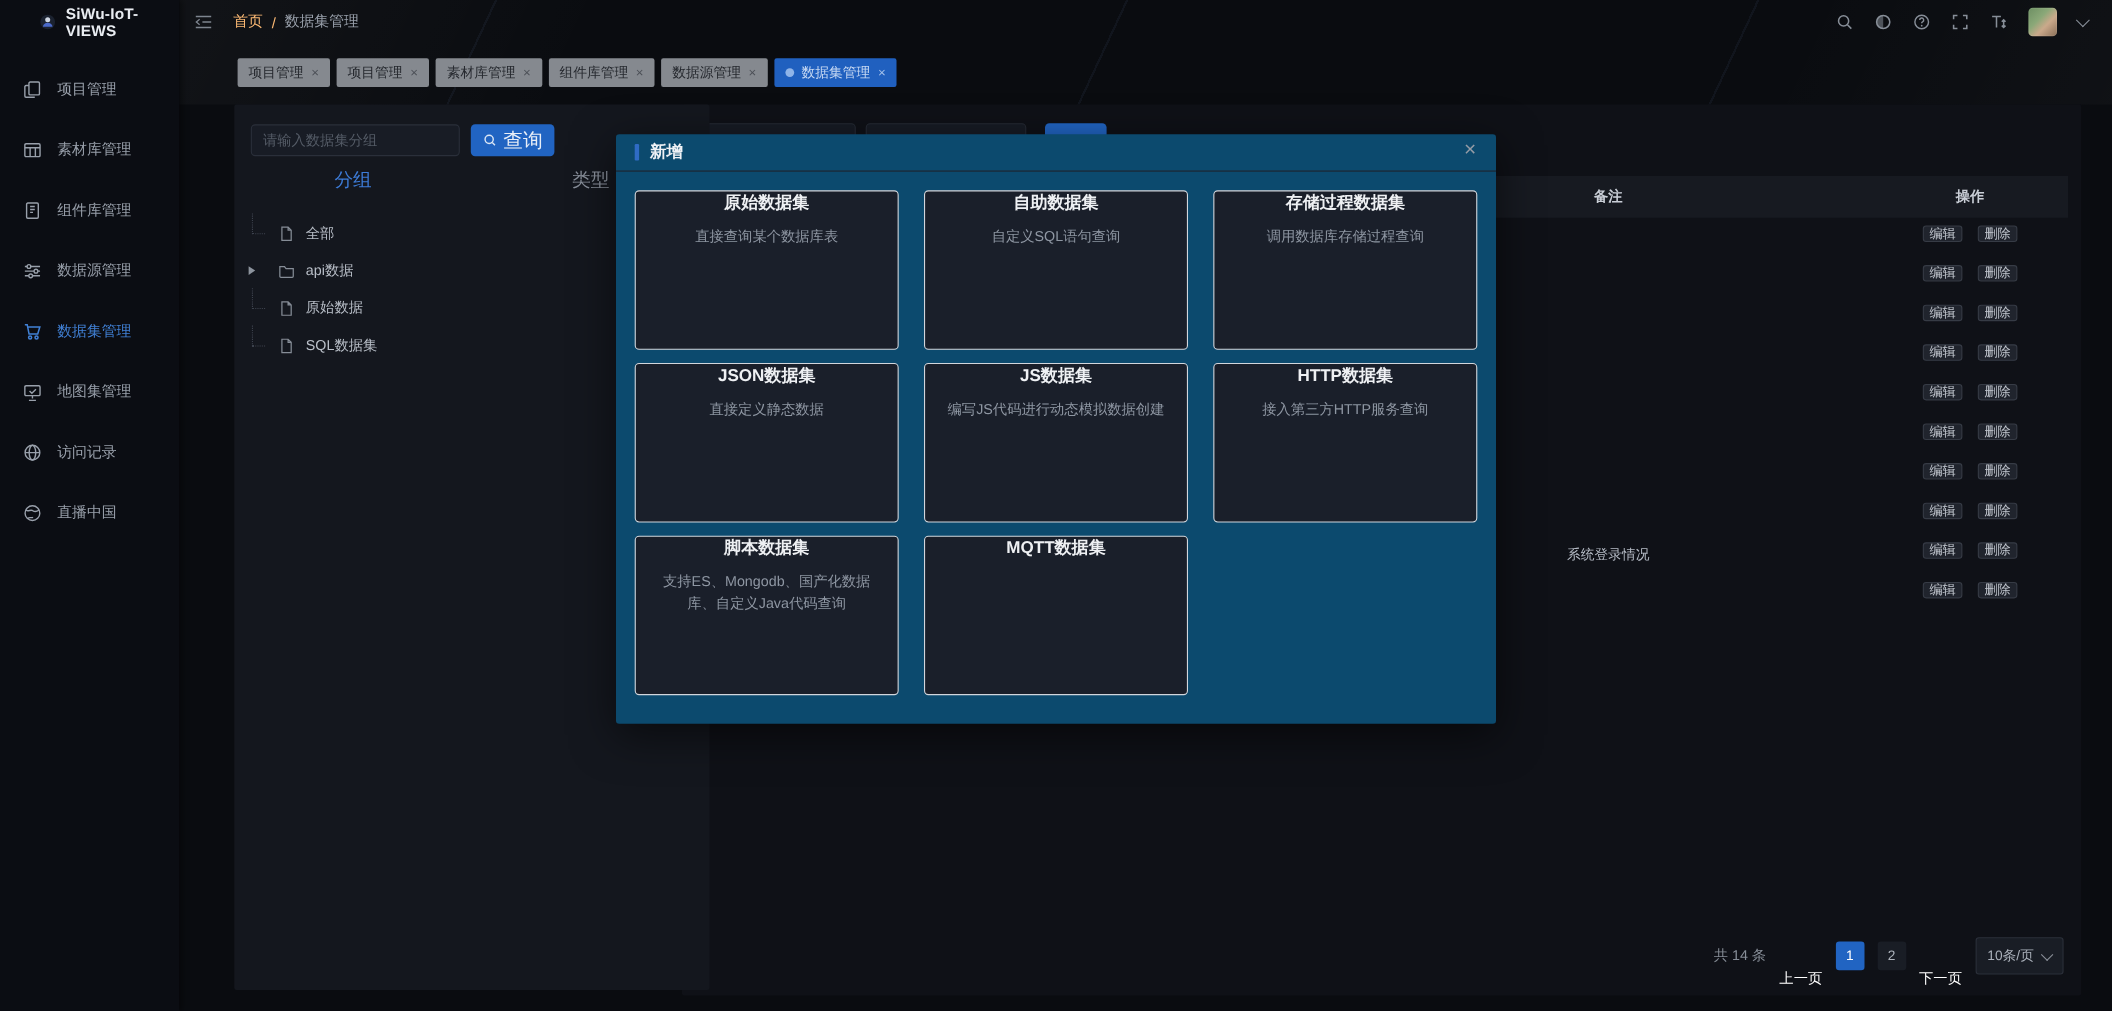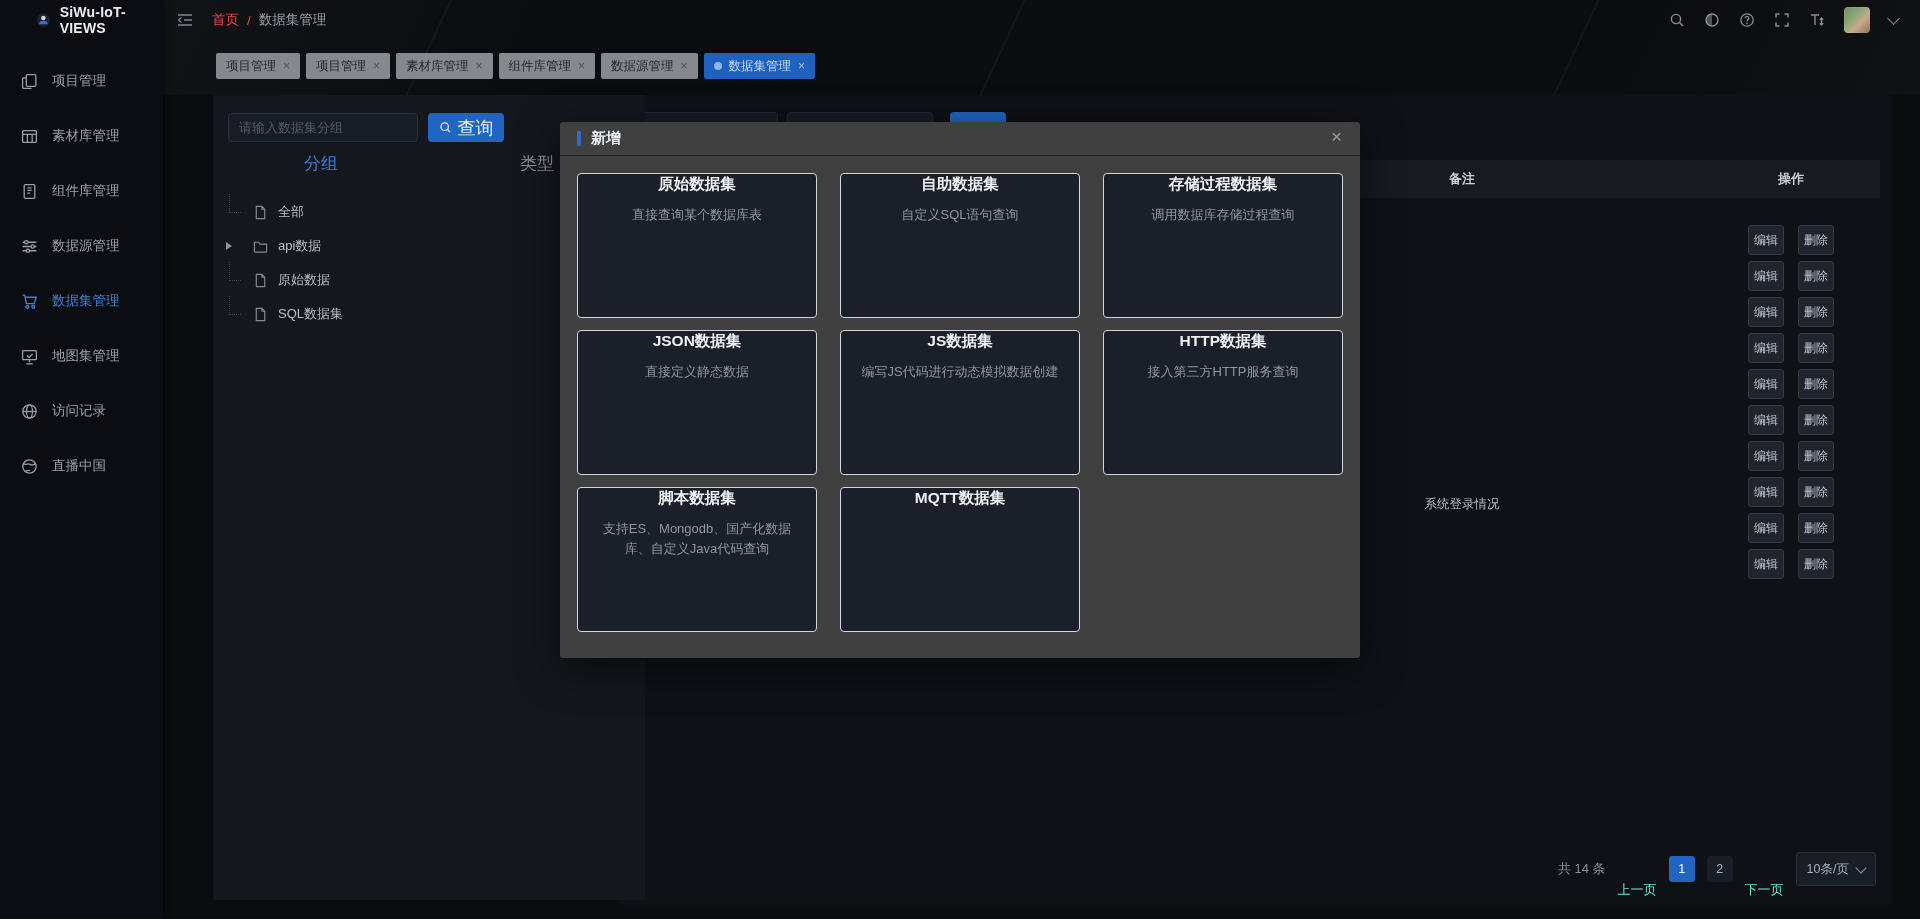--- a/index.html
+++ b/index.html
@@ -9,21 +9,21 @@
   
   .top-pattern{position:absolute;left:163px;top:0;width:1757px;height:95px;background:
     linear-gradient(115deg,rgba(255,255,255,0.03) 0%,transparent 22%),
     linear-gradient(295deg,rgba(255,255,255,0.025) 0%,transparent 18%),
     repeating-linear-gradient(115deg,transparent 0 260px,rgba(24,30,42,0.5) 260px 262px,transparent 262px 520px);}
   .topbar{position:absolute;left:0;top:0;width:1920px;height:40px;}
   .logo{position:absolute;left:0;top:0;width:163px;height:40px;display:flex;align-items:center;padding-left:36px;box-sizing:border-box;gap:9px;}
   .logo-title{color:#e9ecf1;font-size:14px;font-weight:bold;letter-spacing:.2px;}
   .collapse{position:absolute;left:176px;top:11px;color:#7e858f;cursor:pointer;}
   .breadcrumb{position:absolute;left:212px;top:0;height:40px;display:flex;align-items:center;gap:8px;font-size:13.5px;}
-  .bc-dim{color:#ef4444;}
+  .bc-dim{color:#fdba74;}
   .bc-cur{color:#99a0ab;}
   .topbar-right{position:absolute;right:22px;top:0;height:40px;display:flex;align-items:center;gap:19px;color:#878e98;}
   .tb-icon{width:16px;height:16px;display:block;}
   .avatar{width:26px;height:26px;border-radius:4px;background:linear-gradient(135deg,#6d8f63 0%,#8aa878 38%,#caa98b 62%,#8a6f58 100%);box-shadow:inset 0 0 0 1px rgba(255,255,255,.08);}
   .chev-down{width:8px;height:8px;border-right:1.5px solid #878e98;border-bottom:1.5px solid #878e98;transform:rotate(45deg);margin-top:-3px;}
 
   
   .tabbar{position:absolute;left:216px;top:53px;height:26px;display:flex;gap:6px;z-index:2;}
   .tab{height:26px;display:flex;align-items:center;gap:7px;padding:0 10px;background:#85898f;border-radius:2px;font-size:12.5px;color:#25282e;cursor:pointer;}
   .tab .x{font-size:12px;color:#4b4f56;line-height:1;}
@@ -44,25 +44,25 @@
   .t-input1{left:10px;top:17px;width:148px;}
   .t-input2{left:167px;top:17px;width:146px;}
   .t-btn-blue{position:absolute;left:330px;top:17px;width:56px;height:28px;background:#2164c2;border-radius:4px;border:none;cursor:pointer;}
   .thead{position:absolute;left:12px;top:65px;width:1248px;height:38px;background:#171a21;}
   .th{position:absolute;top:0;height:38px;display:flex;align-items:center;justify-content:center;color:#c9ced6;font-size:13px;font-weight:bold;}
   .th-remark{left:750px;width:160px;}
   .th-ops{left:1109px;width:100px;}
   .rows{position:absolute;left:12px;top:103px;width:1248px;}
   .trow{position:relative;height:36px;}
   .td-remark{position:absolute;left:750px;width:160px;top:0;height:36px;display:flex;align-items:center;justify-content:center;color:#b6bcc6;font-size:12.5px;}
-  .mini-btn{position:absolute;top:7px;width:36px;height:30px;background:#20242d;border:1px solid #363b45;border-radius:3px;color:#c2c7cf;font-size:12px;display:flex;align-items:center;justify-content:center;cursor:pointer;box-sizing:border-box;margin-top:20px;}
+  .mini-btn{position:absolute;top:7px;width:36px;height:15px;background:#20242d;border:1px solid #363b45;border-radius:3px;color:#c2c7cf;font-size:12px;display:flex;align-items:center;justify-content:center;cursor:pointer;box-sizing:border-box;}
   .btn-edit{left:1116px;}
   .btn-del{left:1166px;}
   .pagination{position:absolute;top:760px;right:16px;height:28px;display:flex;align-items:center;gap:12px;font-size:13px;color:#868d97;}
-  .pg-link{color:#5eead4;cursor:pointer;margin-top:42px;}
+  .pg-link{color:#ffffff;cursor:pointer;margin-top:42px;}
   .pg-box{width:26px;height:26px;border-radius:3px;background:#191d25;color:#aeb4bd;display:flex;align-items:center;justify-content:center;font-size:12.5px;cursor:pointer;}
   .pg-box.active{background:#2164c2;color:#fff;}
   .pg-size{height:28px;padding:16px 10px;background:#191d25;border:1px solid #2b303a;border-radius:3px;display:flex;align-items:center;gap:8px;color:#aab0ba;font-size:12.5px;cursor:pointer;box-sizing:border-box;}
   .chev-sm{width:7px;height:7px;border-right:1.4px solid #8a9099;border-bottom:1.4px solid #8a9099;transform:rotate(45deg);margin-top:-3px;}
 
   
   .left-panel{position:absolute;left:213px;top:95px;width:432px;height:805px;background:#14171e;border-radius:2px;}
   .lp-search{position:absolute;left:15px;top:18px;width:190px;height:29px;background:#181c25;border:1px solid #2a2f3a;border-radius:4px;box-sizing:border-box;color:#aeb4bd;font-size:13px;padding:0 10px;outline:none;}
   .lp-search::placeholder{color:#545b66;}
   .lp-btn{position:absolute;left:215px;top:18px;width:76px;height:29px;background:#2164c2;border:none;border-radius:4px;color:#e8eef7;font-size:18px;display:flex;align-items:center;justify-content:center;gap:6px;cursor:pointer;}
@@ -70,21 +70,21 @@
   .lp-tab{width:50%;text-align:center;font-size:17px;color:#878e99;cursor:pointer;}
   .lp-tab.active{color:#3d7cd8;}
   .tree{position:absolute;left:0;top:100px;width:432px;}
   .tree-item{position:relative;height:34px;display:flex;align-items:center;color:#b9bfc8;font-size:13px;cursor:pointer;}
   .tree-item .conn{position:absolute;left:16px;top:-1px;width:11px;height:18px;border-left:1px dotted #3c424d;border-bottom:1px dotted #3c424d;}
   .tree-caret{position:absolute;left:13px;width:0;height:0;border-left:6px solid #8d949e;border-top:4px solid transparent;border-bottom:4px solid transparent;}
   .tree-ico{position:absolute;left:40px;width:15px;height:15px;color:#868d97;}
   .tree-label{margin-left:65px;}
 
   
-  .modal{position:absolute;left:560px;top:122px;width:800px;height:536px;background:#404040;border-radius:3px;box-shadow:0 10px 40px rgba(0,0,0,.55);z-index:10;}
+  .modal{position:absolute;left:560px;top:122px;width:800px;height:536px;background:#0c4a6e;border-radius:3px;box-shadow:0 10px 40px rgba(0,0,0,.55);z-index:10;}
   .modal-header{position:relative;height:33px;border-bottom:1px solid #1e222c;display:flex;align-items:center;padding-left:17px;}
   .m-bar{width:4px;height:15px;background:#2f6bc4;border-radius:1px;}
   .m-title{margin-left:10px;color:#eef1f5;font-size:15px;font-weight:bold;}
   .m-close{position:absolute;right:18px;top:5px;color:#959ca6;font-size:19px;line-height:1;cursor:pointer;}
   .cards{position:absolute;left:17px;top:51px;width:766px;display:grid;grid-template-columns:repeat(3,240px);grid-auto-rows:145px;column-gap:23px;row-gap:12px;}
   .card{background:#1a1f2a;border:1px solid #d2d6dc;border-radius:4px;display:flex;flex-direction:column;align-items:center;justify-content:flex-start;cursor:pointer;box-sizing:border-box;}
   .card-title{color:#eef0f3;font-size:15.5px;font-weight:bold;}
   .card-desc{margin-top:10px;padding:0 20px;color:#8e96a2;font-size:13px;line-height:1.55;text-align:center;}
 </style>
 </head>

